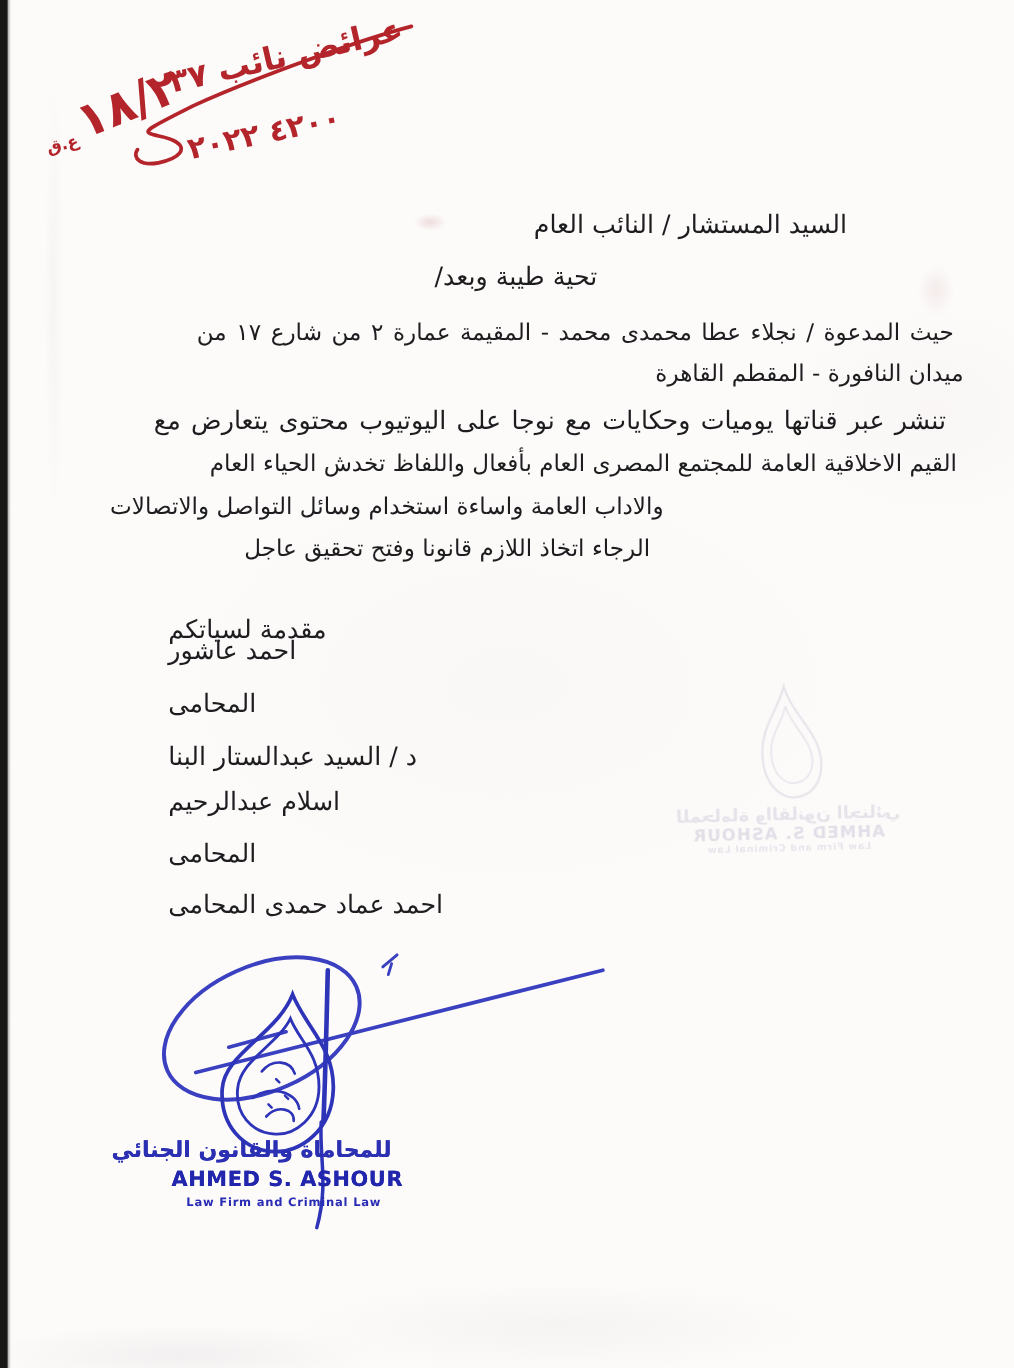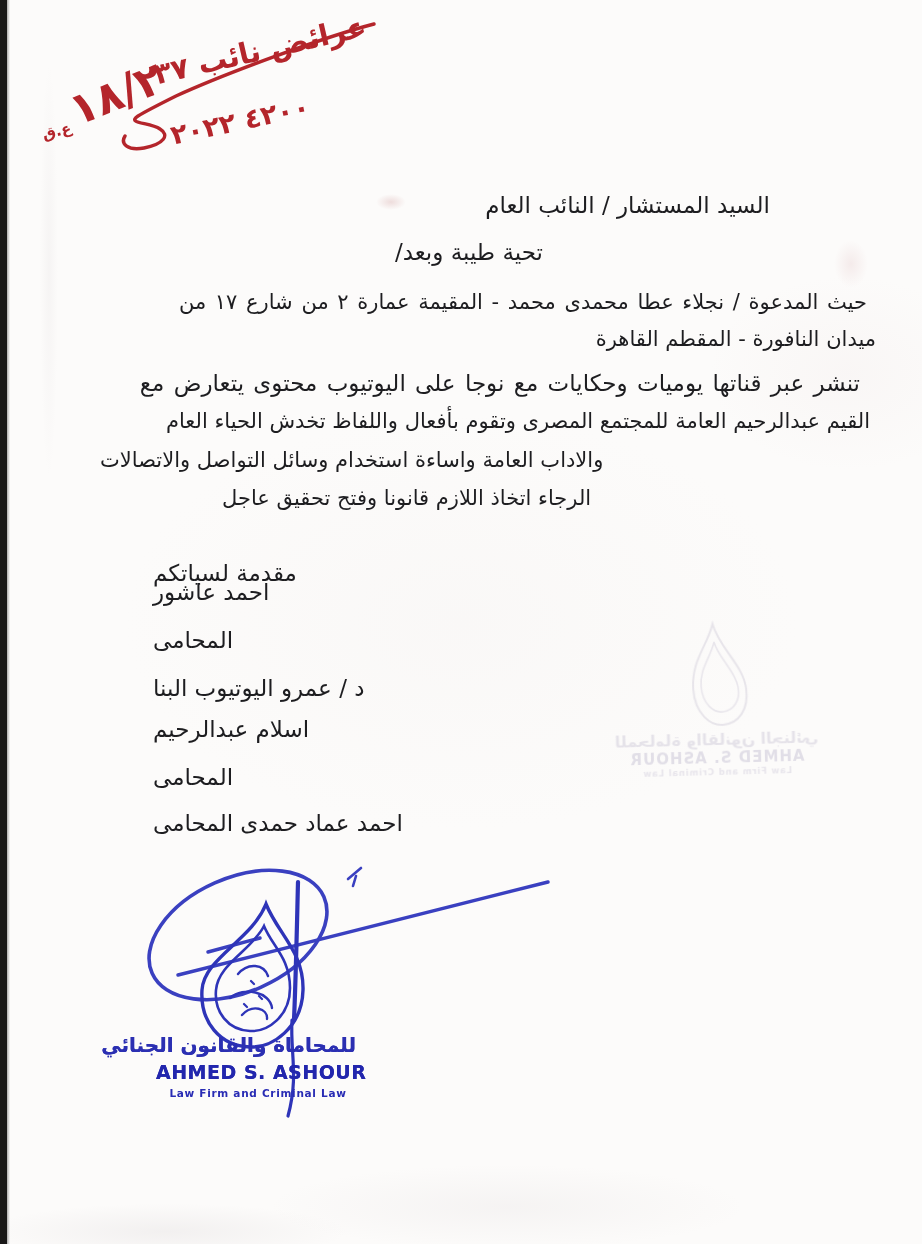--- a/index.html
+++ b/index.html
@@ -93,28 +93,28 @@
     <text transform="translate(218,126) rotate(-12)" text-anchor="middle" font-size="27">٤٢٠٠ ٢٠٢٢</text>
     <text transform="translate(98,104) rotate(-22)" text-anchor="middle" font-size="44">١٨/٢</text>
     <text transform="translate(34,132) rotate(-14)" text-anchor="middle" font-size="15">ع.ق</text>
   </svg>
 
   <div class="abs ar salutation" dir="rtl">السيد المستشار / النائب العام</div>
   <div class="abs ar greeting" dir="rtl">تحية طيبة وبعد/</div>
   <div class="abs ar p1l1" dir="rtl">حيث المدعوة / نجلاء عطا محمدى محمد - المقيمة عمارة ٢ من شارع ١٧ من</div>
   <div class="abs ar p1l2" dir="rtl">ميدان النافورة - المقطم القاهرة</div>
   <div class="abs ar p2l1" dir="rtl">تنشر عبر قناتها يوميات وحكايات مع نوجا على اليوتيوب محتوى يتعارض مع</div>
-  <div class="abs ar p2l2" dir="rtl">القيم عبدالرحيم العامة للمجتمع المصرى وتقوم بأفعال واللفاظ تخدش الحياء العام</div>
+  <div class="abs ar p2l2" dir="rtl">القيم الاخلاقية العامة للمجتمع المصرى العام بأفعال واللفاظ تخدش الحياء العام</div>
   <div class="abs ar p2l3" dir="rtl">والاداب العامة واساءة استخدام وسائل التواصل والاتصالات</div>
   <div class="abs ar request" dir="rtl">الرجاء اتخاذ اللازم قانونا وفتح تحقيق عاجل</div>
 
   <div class="abs ar sig sig-0" dir="rtl">مقدمة لسياتكم</div>
   <div class="abs ar sig sig-1" dir="rtl">احمد عاشور</div>
   <div class="abs ar sig sig-2" dir="rtl">المحامى</div>
-  <div class="abs ar sig sig-3" dir="rtl">د / عمرو اليوتيوب البنا</div>
+  <div class="abs ar sig sig-3" dir="rtl">د / السيد عبدالستار البنا</div>
   <div class="abs ar sig sig-4" dir="rtl">اسلام عبدالرحيم</div>
   <div class="abs ar sig sig-5" dir="rtl">المحامى</div>
   <div class="abs ar sig sig-6" dir="rtl">احمد عماد حمدى المحامى</div>
 
   <div class="abs ghost-stamp">
     <svg width="86" height="110" viewBox="0 0 86 110">
       <path d="M44,4 C50,26 66,40 65,68 C64,94 48,106 36,105 C20,104 10,90 12,70 C14,46 38,28 44,4 Z" fill="none" stroke="#d7d3de" stroke-width="2"></path>
       <path d="M43,22 C47,38 58,48 57,66 C56,84 45,93 36,92 C25,91 18,81 20,68 C22,52 39,38 43,22 Z" fill="none" stroke="#dad6e1" stroke-width="1.6"></path>
     </svg>
     <div class="ghost-arabic" dir="rtl">للمحاماة والقانون الجنائي</div>

